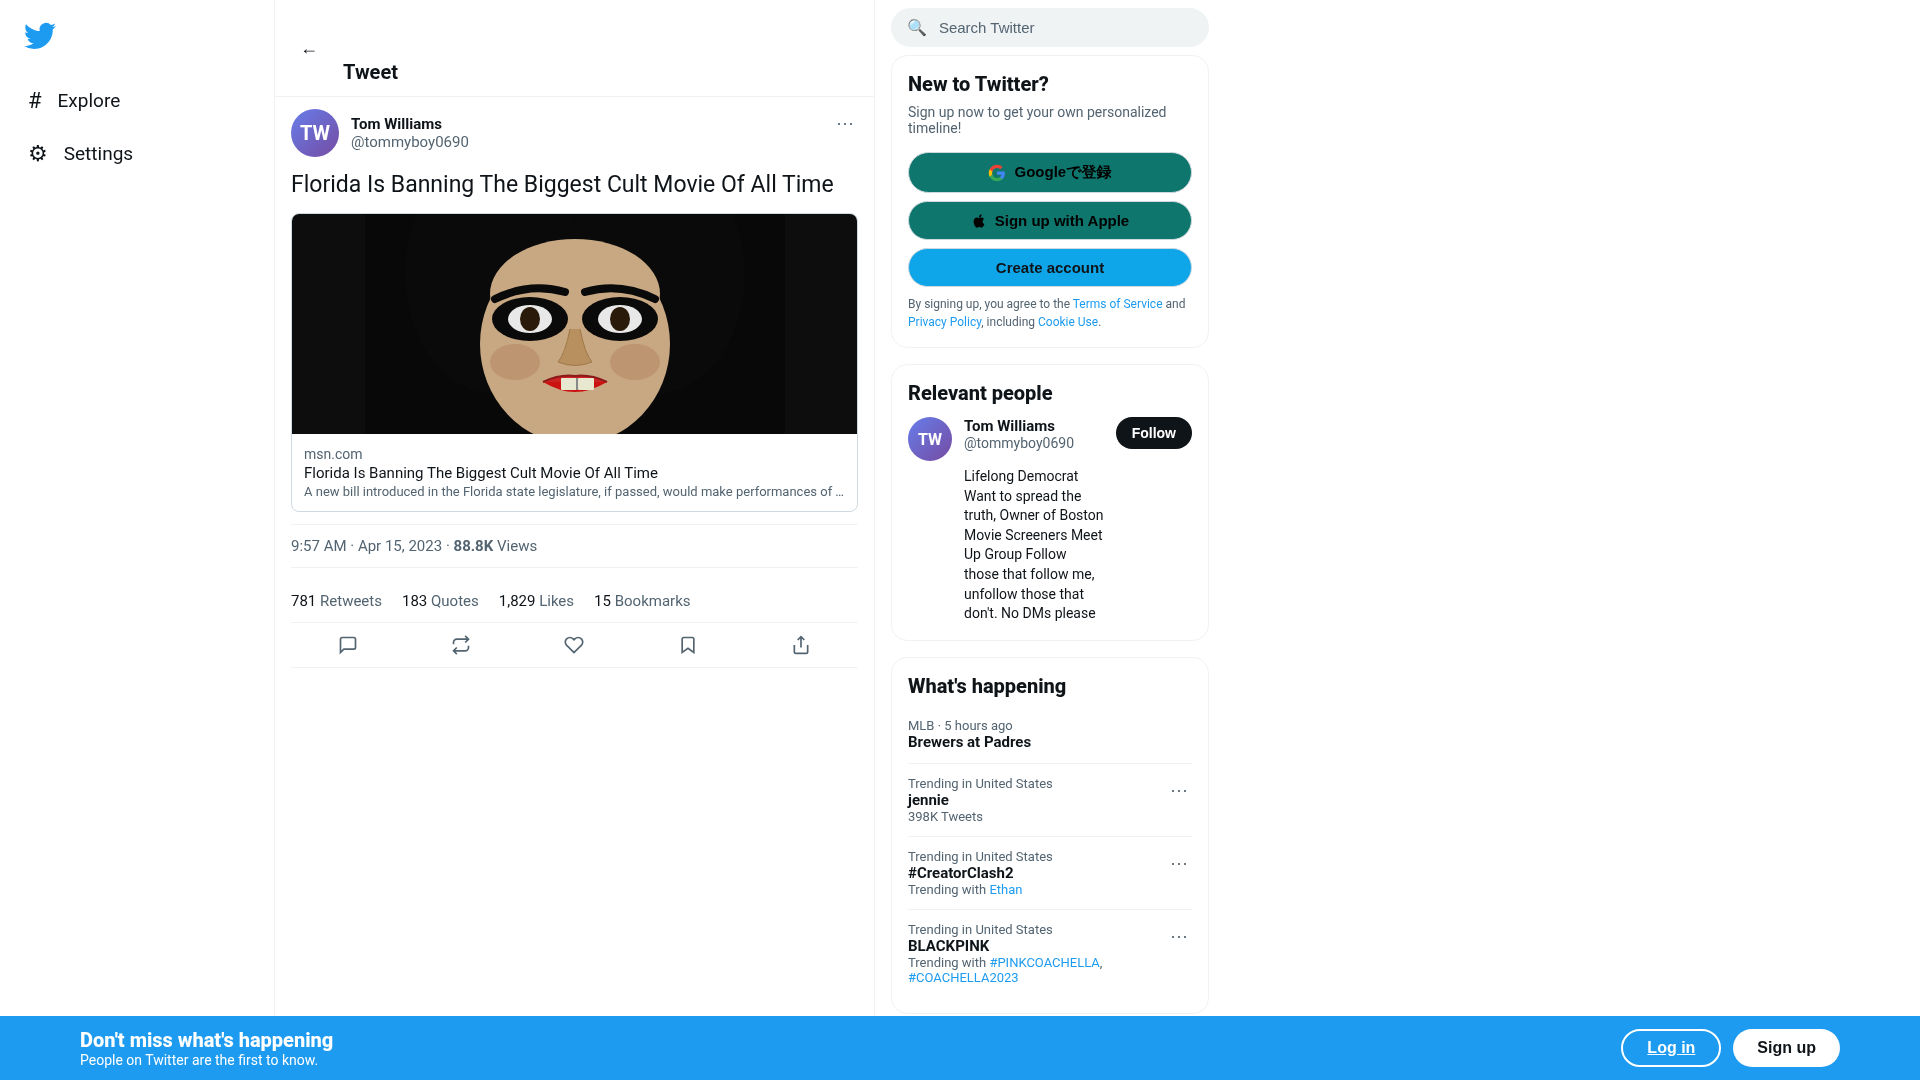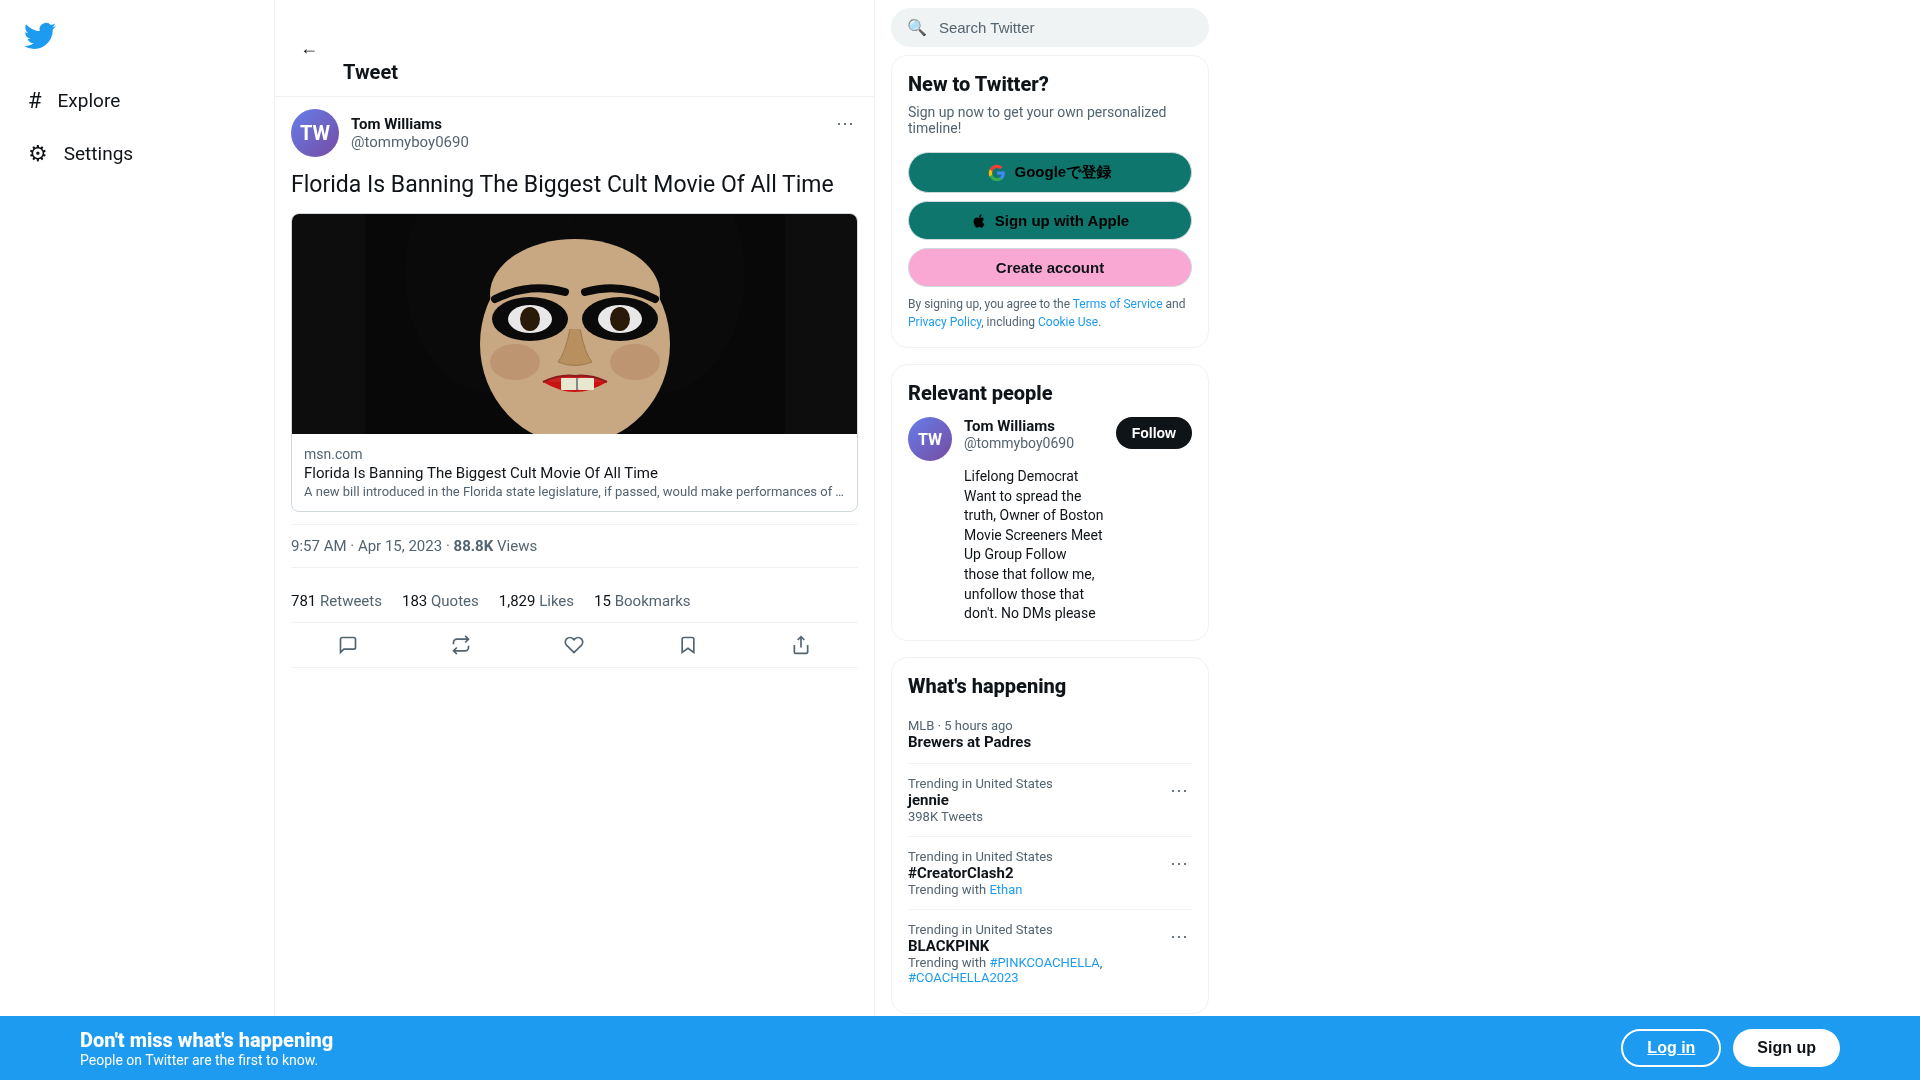--- a/index.html
+++ b/index.html
@@ -51,21 +51,21 @@
     .search-bar { position: sticky; top: 0; background: #fff; padding: 8px 0; z-index: 10; }
     .search-input-wrapper { display: flex; align-items: center; gap: 12px; background: #eff3f4; border-radius: 9999px; padding: 10px 16px; }
     .search-icon { color: #536471; font-size: 16px; }
     .search-input { background: none; border: none; outline: none; font-size: 15px; color: #0f1419; flex: 1; }
     .search-input::placeholder { color: #536471; }
 
     .new-to-twitter { background: #fff; border: 1px solid #eff3f4; border-radius: 16px; padding: 16px; margin-bottom: 16px; }
     .section-title { font-size: 20px; font-weight: 800; margin-bottom: 8px; }
     .section-subtitle { font-size: 14px; color: #536471; margin-bottom: 16px; }
     .auth-btn { width: 100%; padding: 10px 16px; border-radius: 9999px; border: 1px solid #cfd9de; background: #0f766e; font-size: 15px; font-weight: 600; cursor: pointer; display: flex; align-items: center; justify-content: center; gap: 8px; margin-bottom: 8px; transition: background 0.15s; }
-    .auth-btn.create { background: #f9a8d4; color: #0f1419; }
+    .auth-btn.create { background: #0ea5e9; color: #0f1419; }
     .terms-text { font-size: 12px; color: #536471; line-height: 1.5; }
     .terms-text a { color: #1d9bf0; text-decoration: none; }
 
     .relevant-people { background: #fff; border: 1px solid #eff3f4; border-radius: 16px; padding: 16px; margin-bottom: 16px; }
     .person-row { display: flex; align-items: flex-start; gap: 12px; }
     .person-avatar { width: 44px; height: 44px; border-radius: 50%; background: #cfd9de; flex-shrink: 0; overflow: hidden; }
     .person-info { flex: 1; }
     .person-name { font-weight: 700; font-size: 15px; }
     .person-handle { color: #536471; font-size: 14px; }
     .person-bio { font-size: 14px; color: #0f1419; margin-top: 16px; line-height: 1.4; }

